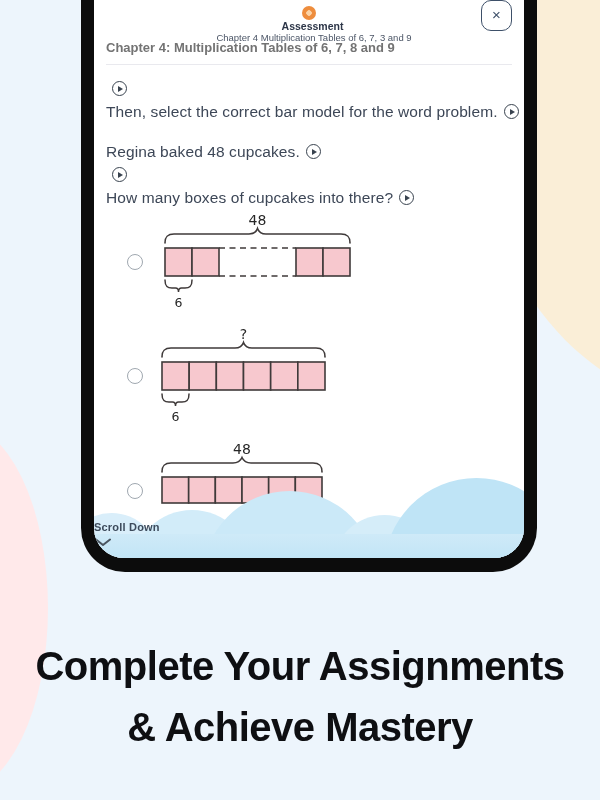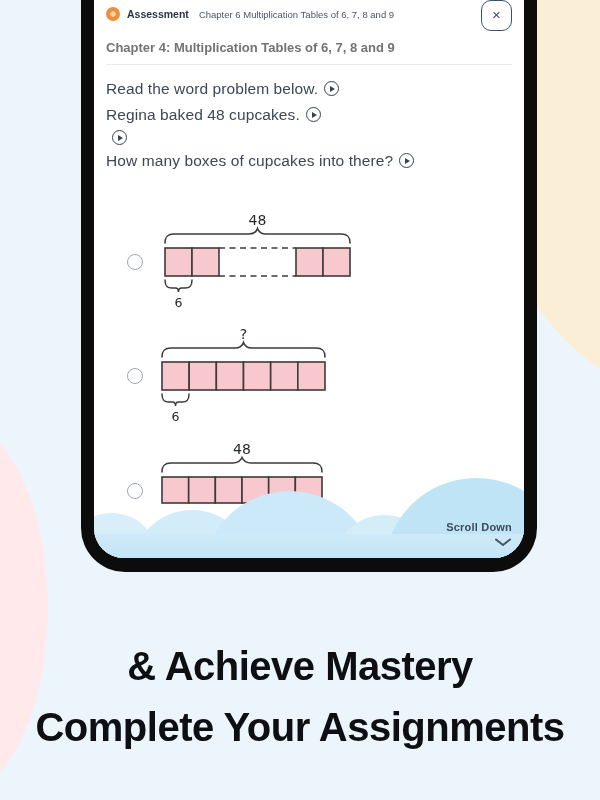--- a/index.html
+++ b/index.html
@@ -13,40 +13,40 @@
               border-radius:50%; background:#ffe9ea; }
 
   
   .device { position:absolute; left:81px; top:-48px; width:456px; height:620px;
             background:#0c0c0c; border-radius:44px; }
   .screen { position:absolute; left:13px; right:13px; top:40px; bottom:14px;
             background:#ffffff; border-radius:8px 8px 30px 30px; overflow:hidden; }
 
   
   .app-header { position:relative; padding:14px 12px 0 12px; }
-  .header-row1 { display:flex; align-items:center; height:16px; }
+  .header-row1 { display:flex; align-items:center; height:16px;flex-direction:column; }
   .assessment-icon { width:14px; height:14px; border-radius:50%; flex:0 0 auto;
       background:radial-gradient(circle at 50% 50%, #fbd3a6 0 2.5px, #ee8d3d 3px 100%); }
   .brand { font-size:10.5px; font-weight:bold; color:#2c3547; margin-left:7px; }
   .breadcrumb { font-size:9.5px; color:#4b5566; margin-left:10px; white-space:nowrap; }
   .chapter-title { margin-top:18px; font-size:13px; font-weight:bold; color:#737373; }
   .divider { margin-top:9px; height:1px; background:#e9e9ee; }
 
   .progress-block { position:absolute; right:56px; top:12px; width:106px; }
   .progress-label { font-size:10.5px; color:#9aa3b2; }
   .progress-track { margin-top:5px; height:4px; border-radius:2px; background:#eceff3; overflow:hidden; }
   .progress-fill  { height:4px; border-radius:2px; background:#2db7f2; }
   .close-btn { position:absolute; right:12px; top:8px; width:31px; height:31px;
                border:1.6px solid #3e5069; border-radius:10px; background:#fff;
                color:#3e5069; font-size:15px; line-height:27px; text-align:center; }
 
   
   .text-block { padding:0 12px; color:#3d4757; font-size:15.5px; letter-spacing:.1px; }
   .instructions { margin-top:12px; }
-  .problem { margin-top:3px; }
+  .problem { margin-top:17px; }
   .line { line-height:23px; white-space:nowrap; }
   .play { display:inline-block; width:15px; height:15px; border:1.5px solid #39434f;
           border-radius:50%; position:relative; vertical-align:-2px; margin-left:6px; }
   .play::after { content:""; position:absolute; left:5px; top:3.5px; width:0; height:0;
           border-left:5px solid #39434f; border-top:3.5px solid transparent;
           border-bottom:3.5px solid transparent; }
 
   
   .option { position:absolute; }
   .radio { position:absolute; left:33px; width:16px; height:16px; border-radius:50%;
@@ -64,21 +64,21 @@
   .cloud { position:absolute; border-radius:50%; }
   .cloud-base { position:absolute; left:0; right:0; bottom:0; height:24px;
                 background:linear-gradient(#cfeaf8,#c2e5f6); }
   .c1 { left:-30px; bottom:-50px; width:95px;  height:95px;  background:#d9eefa; }
   .c2 { left:38px;  bottom:-72px; width:120px; height:120px; background:#d2ecf9; }
   .c3 { left:108px; bottom:-108px; width:175px; height:175px; background:#cbe9f8; }
   .c4 { left:238px; bottom:-62px; width:105px; height:105px; background:#d5edf9; }
   .c5 { left:295px; bottom:-92px; width:155px; height:155px; background:#c4e6f7; }
   .c6 { right:-45px; bottom:-105px; width:185px; height:185px; background:#bfe4f6; }
 
-  .scroll-cue { position:absolute; left:0; right:12px; bottom:7px; text-align:right; }
+  .scroll-cue { position:absolute; left:0; right:12px; bottom:7px; text-align:left; }
   .scroll-label { font-size:11px; font-weight:bold; color:#3d4b5c; letter-spacing:.2px; }
   .scroll-chevron { margin-top:1px; }
 
   
   .caption { position:absolute; left:0; right:0; top:636px; text-align:center;
              color:#0e0f12; font-weight:bold; font-size:40px; line-height:61px;
              letter-spacing:-.5px; }
 </style>
 </head>
 <body>
@@ -86,29 +86,30 @@
 <div class="bg-peach"></div>
 <div class="bg-pink"></div>
 
 <div class="device">
   <div class="screen">
 
     <div class="app-header">
       <div class="header-row1">
         <span class="assessment-icon"></span>
         <span class="brand">Assessment</span>
-        <span class="breadcrumb">Chapter 6 Multiplication Tables of 6, 7, 8 and 9</span>
+        <span class="breadcrumb">Chapter 4 Multiplication Tables of 6, 7, 3 and 9</span>
       </div>
       <div class="chapter-title">Chapter 4: Multiplication Tables of 6, 7, 8 and 9</div>
       <div class="close-btn">×</div>
       <div class="divider"></div>
     </div>
 
     <div class="text-block instructions">
-      <div class="line"><span>Read the word problem below.</span><span class="play"></span></div>
+      <div class="line"><span class="play"></span></div>
+      <div class="line"><span>Then, select the correct bar model for the word problem.</span><span class="play"></span></div>
     </div>
 
     <div class="text-block problem">
       <div class="line"><span>Regina baked 48 cupcakes.</span><span class="play"></span></div>
       <div class="line"><span class="play"></span></div>
       <div class="line"><span>How many boxes of cupcakes into there?</span><span class="play"></span></div>
     </div>
 
     <div class="option opt1">
       <span class="radio" style="pointer-events:auto"></span>
@@ -170,15 +171,15 @@
       <div class="scroll-label">Scroll Down</div>
       <svg class="scroll-chevron" width="18" height="9">
         <polyline points="2,1.5 9,7 16,1.5" fill="none" stroke="#4a5560" stroke-width="2" stroke-linecap="round" stroke-linejoin="round"></polyline>
       </svg>
     </div>
 
   </div>
 </div>
 
 <div class="caption">
+  <div>Complete Your Assignments</div>
   <div>&amp; Achieve Mastery</div>
-  <div>Complete Your Assignments</div>
 </div>
 
 </body></html>

